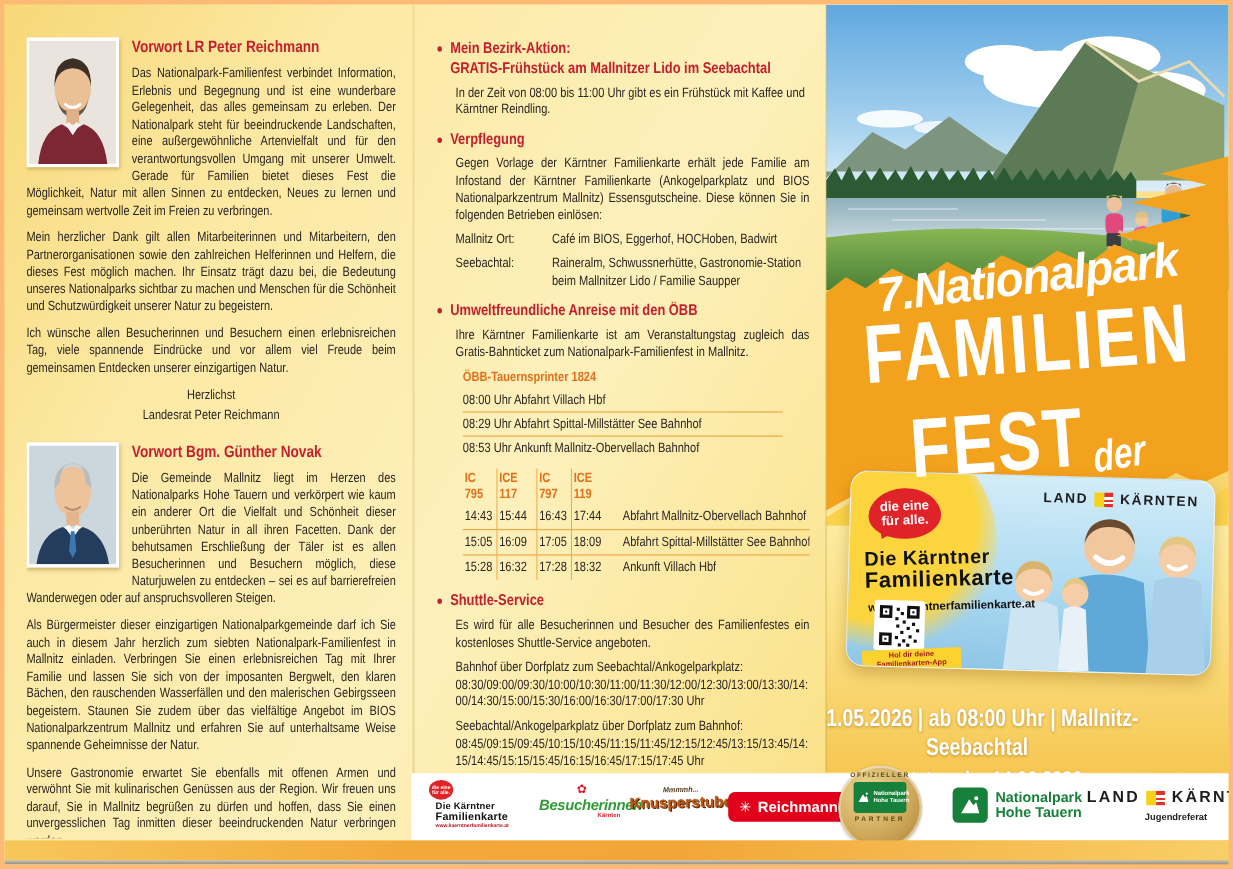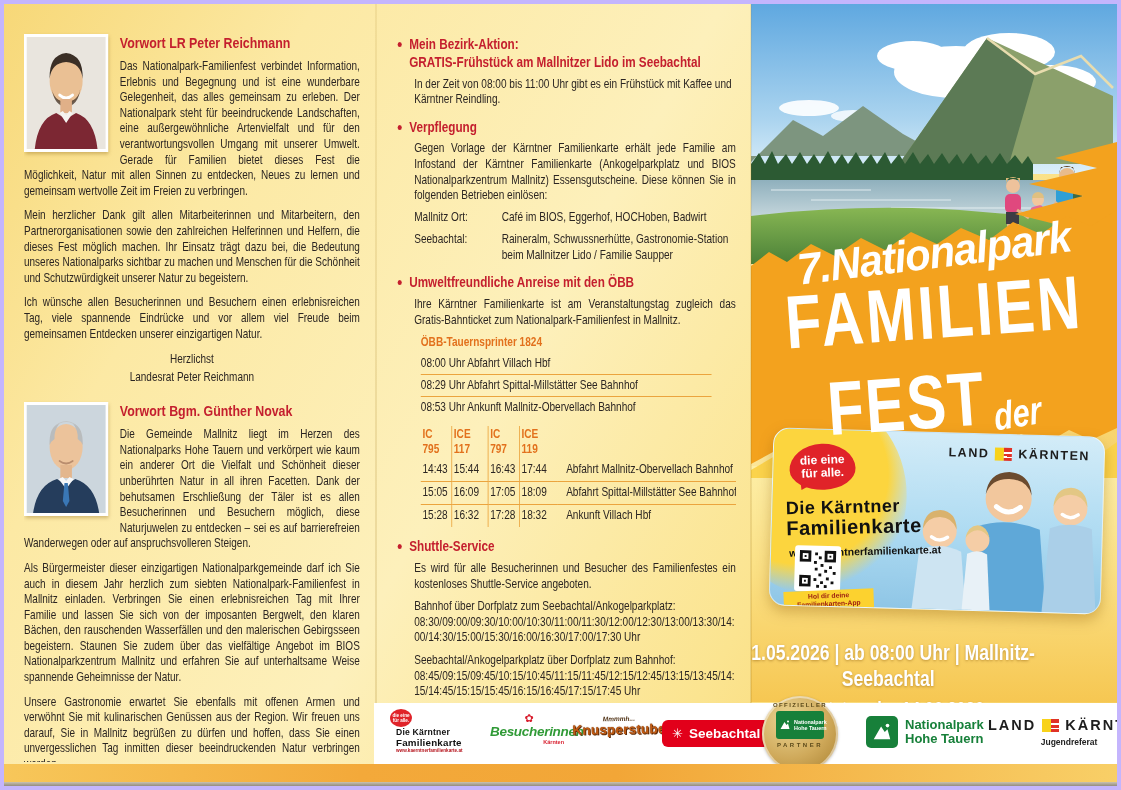--- a/index.html
+++ b/index.html
@@ -1,16 +1,16 @@
 <!DOCTYPE html>
 <html><head>
 <meta charset="utf-8">
 <style>
   html,body{margin:0;padding:0;background:#ffffff;}
-  .page{position:relative;width:1121px;height:790px;background:#c4b5fd;overflow:hidden;
+  .page{position:relative;width:1121px;height:790px;background:#fdba74;overflow:hidden;
         font-family:"Liberation Sans",sans-serif;color:#2b2522;}
   .sheet{position:absolute;left:4px;top:4px;width:1113px;height:782px;overflow:hidden;
          background:linear-gradient(120deg,#f7d878 0%,#fce9a4 20%,#fdf0bb 46%,#fbe490 70%,#f6c955 100%);}
   .fold{position:absolute;top:0;height:760px;width:2px;z-index:2;
         background:linear-gradient(180deg,rgba(150,105,10,.10),rgba(150,105,10,.18));}
 
   
   .cond{width:121%;transform:scaleX(.826);transform-origin:0 0;}
 
   
@@ -454,21 +454,21 @@
         <div class="nat-r">Kärnten</div>
       </div>
 
       <div class="lg lg-knu">
         <div class="knu-m">Mmmmh...</div>
         <div class="knu-n">Knusperstube</div>
       </div>
 
       <div class="lg lg-mb">
         <span class="mb-ic">✳</span>
-        <span class="mb-t">Seebachtal</span>
+        <span class="mb-t">Reichmann</span>
       </div>
 
       <div class="lg lg-badge">
         <div class="bd-top">OFFIZIELLER</div>
         <div class="bd-box">
           <svg width="12" height="12" viewBox="0 0 24 24">
             <path d="M3,20 L11,6 L15,12 L18,9 L21,20 Z" fill="#fff"></path>
               <circle cx="18" cy="5" r="2" fill="#fff"></circle>
           </svg>
           <div class="bd-tx">

